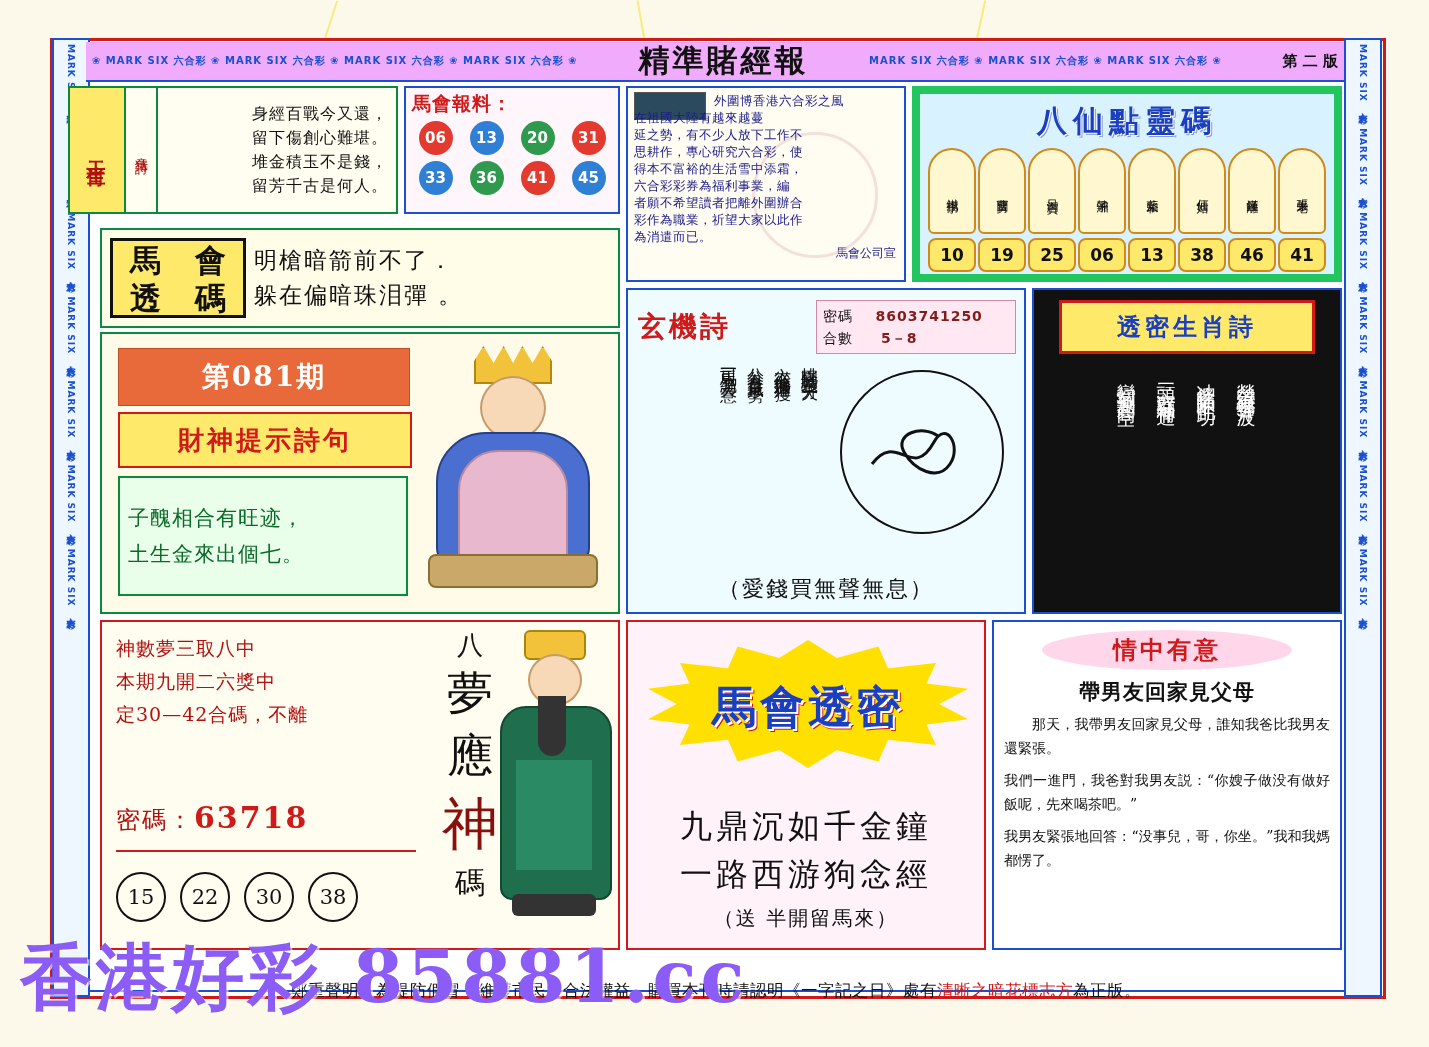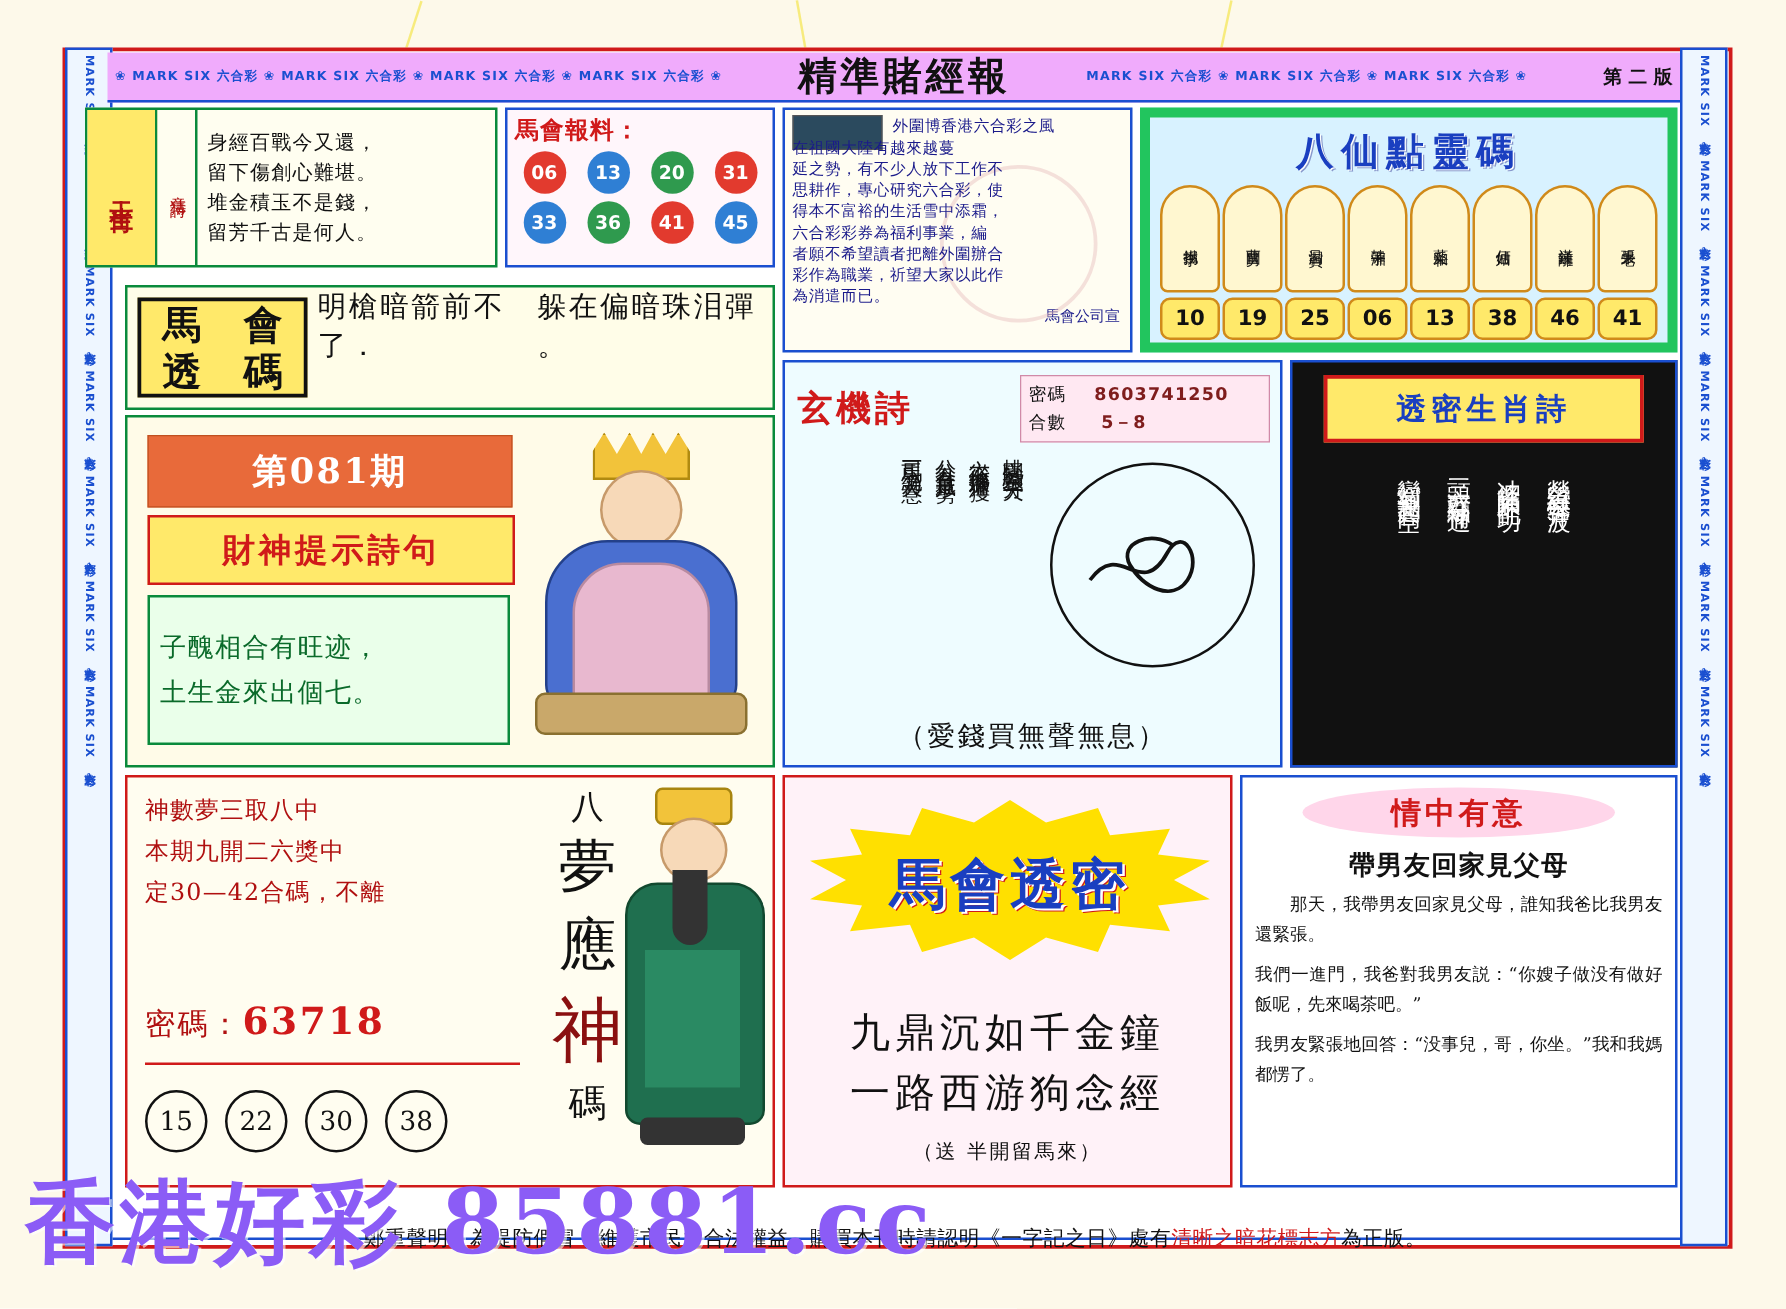--- a/index.html
+++ b/index.html
@@ -59,21 +59,21 @@
   #zodiac .vtitle{
     width:54px;border-right:2px solid #0a8a3c;background:#ffe96a;
     display:flex;align-items:center;justify-content:center;
   }
   #zodiac .vtitle span{writing-mode:vertical-rl;font-size:19px;font-weight:bold;color:#b01010;letter-spacing:3px;
     font-family:"DejaVu Serif","Liberation Serif",serif;}
   #zodiac .vsub{
     width:30px;border-right:2px solid #0a8a3c;display:flex;align-items:center;justify-content:center;background:#fffef0;
   }
   #zodiac .vsub span{writing-mode:vertical-rl;font-size:13px;color:#b01010;letter-spacing:2px;}
-  #zodiac .lines{flex:1;padding:8px 8px;display:flex;flex-direction:column;justify-content:center;gap:3px;}
+  #zodiac .lines{flex:1;padding:8px 8px;display:flex;flex-direction:column;justify-content:center;gap:3px;align-items:flex-end;}
   #zodiac .lines div{font-size:16px;color:#111;font-family:"DejaVu Serif","Liberation Serif",serif;letter-spacing:1px;}
 
   
   #tips{left:404px;top:86px;width:216px;height:128px;border:2px solid #1a4fd0;background:#fff6fb;}
   #tips .t-title{font-size:19px;color:#d01a1a;font-weight:bold;padding:3px 4px 1px 6px;
     font-family:"DejaVu Serif","Liberation Serif",serif;letter-spacing:1px;}
   #tips .ballrow{display:flex;justify-content:space-around;padding:3px 4px;}
   .ball{width:34px;height:34px;border-radius:50%;display:flex;align-items:center;justify-content:center;
     font-size:15px;font-weight:bold;color:#fff;}
   .ball.red{background:#e23a2e;}
@@ -104,21 +104,21 @@
     font-family:"DejaVu Serif","Liberation Serif",serif;}
   #baxian .num{margin-top:4px;height:30px;background:#ffe96a;border:2px solid #d08a1a;border-radius:8px;
     display:flex;align-items:center;justify-content:center;font-size:17px;font-weight:bold;color:#111;}
 
   
   #mahui{left:100px;top:228px;width:520px;height:100px;border:2px solid #0a8a3c;background:#fffde8;display:flex;}
   #mahui .mh-badge{width:130px;margin:8px;border:3px solid #111;background:#ffe96a;display:flex;flex-wrap:wrap;
     align-items:center;justify-content:center;}
   #mahui .mh-badge span{font-size:31px;font-weight:bold;color:#111;width:50%;text-align:center;line-height:38px;
     font-family:"DejaVu Serif","Liberation Serif",serif;}
-  #mahui .mh-lines{flex:1;display:flex;flex-direction:row;justify-content:center;gap:4px;padding-right:8px;}
+  #mahui .mh-lines{flex:1;display:flex;flex-direction:column;justify-content:center;gap:4px;padding-right:8px;}
   #mahui .mh-lines div{font-size:23px;color:#111;letter-spacing:2px;font-family:"DejaVu Serif","Liberation Serif",serif;}
 
   
   #issue{left:100px;top:332px;width:520px;height:282px;border:2px solid #0a8a3c;background:#fffbe8;}
   #issue .ib{position:absolute;left:16px;top:14px;width:290px;height:56px;background:#e86a3a;border:1px solid #c05020;
     display:flex;align-items:center;justify-content:center;}
   #issue .ib span{font-size:28px;font-weight:bold;color:#fff;letter-spacing:2px;
     font-family:"DejaVu Serif","Liberation Serif",serif;}
   #issue .ib2{position:absolute;left:16px;top:78px;width:290px;height:52px;background:#ffe96a;border:2px solid #d01a1a;
     display:flex;align-items:center;justify-content:center;}
@@ -192,21 +192,21 @@
   #burst{left:626px;top:620px;width:360px;height:330px;border:2px solid #d01a1a;background:#fff2f8;}
   #burst .star{position:absolute;left:20px;top:18px;width:320px;height:128px;background:#ffe000;
     clip-path:polygon(50% 0%,59% 14%,72% 5%,75% 22%,90% 18%,87% 34%,100% 38%,91% 50%,100% 62%,87% 66%,90% 82%,75% 78%,72% 95%,59% 86%,50% 100%,41% 86%,28% 95%,25% 78%,10% 82%,13% 66%,0% 62%,9% 50%,0% 38%,13% 34%,10% 18%,25% 22%,28% 5%,41% 14%);}
   #burst .star-txt{position:absolute;left:20px;top:56px;width:320px;text-align:center;
     font-size:44px;font-weight:bold;color:#1a3fc0;letter-spacing:4px;
     font-family:"DejaVu Serif","Liberation Serif",serif;
     text-shadow:2px 2px 0 #fff,3px 3px 0 #d01a1a;}
   #burst .b-lines{position:absolute;left:0;right:0;top:180px;text-align:center;}
   #burst .b-lines div{font-size:32px;color:#111;letter-spacing:4px;line-height:48px;
     font-family:"DejaVu Serif","Liberation Serif",serif;}
-  #burst .b-foot{position:absolute;left:0;right:0;bottom:16px;text-align:center;font-size:16px;color:#111;letter-spacing:2px;
+  #burst .b-foot{position:absolute;left:0;right:0;bottom:16px;text-align:center;font-size:20px;color:#111;letter-spacing:2px;
     font-family:"DejaVu Serif","Liberation Serif",serif;}
 
   
   #story{left:992px;top:620px;width:350px;height:330px;border:2px solid #1a4fd0;background:#fff;}
   #story .oval{margin:8px auto 0 auto;width:250px;height:40px;background:#ffd6ea;border-radius:50%;
     display:flex;align-items:center;justify-content:center;}
   #story .oval span{font-size:24px;font-weight:bold;color:#d01a1a;letter-spacing:3px;
     font-family:"DejaVu Serif","Liberation Serif",serif;}
   #story h4{margin:8px 0 6px 0;text-align:center;font-size:21px;color:#111;letter-spacing:1px;
     font-family:"DejaVu Serif","Liberation Serif",serif;font-weight:bold;}

